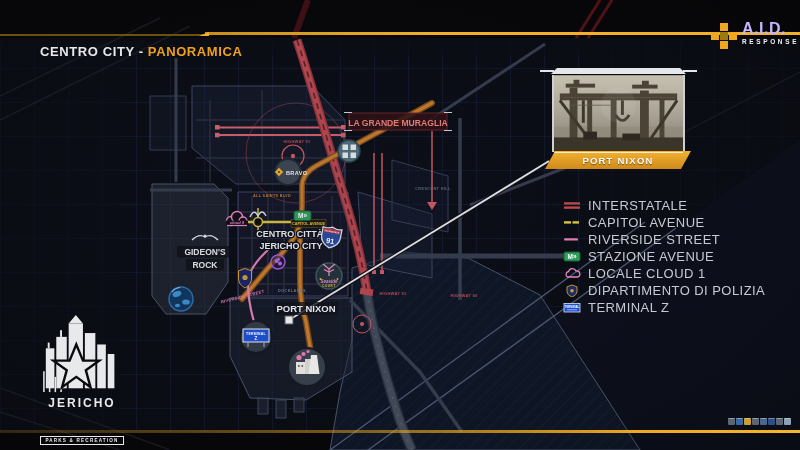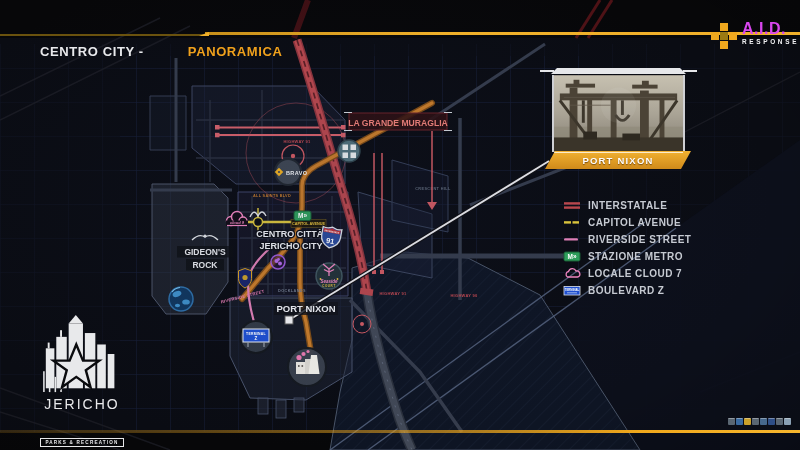--- a/index.html
+++ b/index.html
@@ -9,29 +9,29 @@
   svg text{font-family:"Liberation Sans",sans-serif;}
 
   
   .topline-dim{position:absolute;left:0;top:34px;width:205px;height:2px;background:#6a520e;}
   .topline{position:absolute;left:205px;top:32px;width:595px;height:3px;
            background:linear-gradient(90deg,#c8901a,#f0b02a 40%,#f0b02a);}
   .topline-step{position:absolute;left:199px;top:32px;width:10px;height:4px;background:#f0b02a;
                 clip-path:polygon(0 100%,100% 0,100% 100%);}
   .page-title{position:absolute;left:40px;top:44px;font-size:13px;font-weight:bold;
               letter-spacing:.6px;color:#e8e9ec;white-space:nowrap;}
-  .page-title .hl{color:#f0a11c;margin-left:40px;}
+  .page-title .hl{color:#f0a11c;}
 
   
   .brand{position:absolute;left:711px;top:21px;display:flex;align-items:flex-start;}
   .plus-icon{position:relative;width:26px;height:26px;margin-right:5px;margin-top:2px;}
   .plus-icon i{position:absolute;width:8px;height:8px;background:#efa81e;}
   .plus-icon .c{background:#9c7a12;}
   .brand-text{line-height:1;}
-  .brand-name{font-size:16px;font-weight:900;color:#d946ef;letter-spacing:.5px;}
+  .brand-name{font-size:16px;font-weight:900;color:#c4b5fd;letter-spacing:.5px;}
   .brand-sub{font-size:6.4px;font-weight:bold;color:#f4f4f6;letter-spacing:2.7px;margin-top:2px;}
 
   
   .thumb-topbar{position:absolute;left:551px;top:68px;width:135px;height:6px;background:#e6e7ea;
                 clip-path:polygon(6px 0,calc(100% - 6px) 0,100% 100%,0 100%);}
   .thumb-stub-l{position:absolute;left:540px;top:70px;width:14px;height:2px;background:#e6e7ea;}
   .thumb-stub-r{position:absolute;left:683px;top:70px;width:14px;height:2px;background:#e6e7ea;}
   .thumb{position:absolute;left:552px;top:75px;width:133px;height:77px;
          border-left:2px solid #cfd0d4;border-right:2px solid #cfd0d4;background:#9a948a;}
   .thumb svg{display:block;}
@@ -40,25 +40,25 @@
          clip-path:polygon(10px 0,100% 0,calc(100% - 10px) 100%,0 100%);
          display:flex;align-items:center;justify-content:center;}
   .callout-banner::before{content:"";position:absolute;left:8px;right:8px;top:1px;height:1px;background:rgba(255,255,255,.75);}
   .callout-banner span{font-size:9.5px;font-weight:bold;letter-spacing:1.2px;color:#fff;
          text-shadow:0 1px 1px rgba(60,30,0,.6);}
 
   
   .legend{position:absolute;left:562px;top:197px;}
   .legend-row{display:flex;align-items:center;height:17px;}
   .legend-row svg{flex:0 0 20px;margin-right:6px;}
-  .legend-label{font-size:10px;font-weight:bold;letter-spacing:.45px;color:#c6cad2;white-space:nowrap;text-align:center;}
+  .legend-label{font-size:13px;font-weight:normal;letter-spacing:.45px;color:#c6cad2;white-space:nowrap;text-align:center;}
 
   
   .parks{position:absolute;left:34px;top:314px;width:96px;text-align:center;opacity:.96;}
-  .parks-title{font-size:14px;font-weight:400;letter-spacing:2px;color:#f2f2f4;margin-top:-2px;}
+  .parks-title{font-size:12px;font-weight:700;letter-spacing:2px;color:#f2f2f4;margin-top:-2px;}
   .parks-sub{display:inline-block;margin-top:2px;padding:1px 4px;border:1px solid #f2f2f4;
              font-size:4.6px;font-weight:bold;letter-spacing:1.2px;color:#f2f2f4;}
 
   
   .bottomline{position:absolute;left:0;top:430px;width:800px;height:3px;
      background:linear-gradient(90deg,rgba(240,168,28,.18),rgba(240,168,28,.5) 45%,#f0a81c 80%,#f6b62e);}
   .social{position:absolute;left:728px;top:418px;display:flex;gap:1px;}
   .social i{display:block;width:7px;height:7px;border-radius:1px;border-top:1px solid rgba(255,255,255,.35);}
 
   .vignette{position:absolute;inset:0;pointer-events:none;
@@ -433,35 +433,42 @@
       <svg width="18" height="13" viewBox="0 0 18 13">
         <rect x="1" y="5.2" width="14" height="2.4" rx="1.2" fill="#dd7fb5"></rect>
       </svg>
         <span class="legend-label">RIVERSIDE STREET</span>
     </div>
     <div class="legend-row">
       <svg width="18" height="13" viewBox="0 0 18 13">
         <rect x="1" y="2" width="16" height="9" rx="1.5" fill="#2e9e5b" stroke="#1a5c34"></rect>
         <text x="9" y="9" font-size="6.5" font-weight="bold" fill="#fff" text-anchor="middle">M»</text>
       </svg>
-        <span class="legend-label">STAZIONE METRO</span>
+        <span class="legend-label">STAZIONE AVENUE</span>
     </div>
     <div class="legend-row">
       <svg width="18" height="13" viewBox="0 0 18 13">
         <path d="M4.5,10 a3,3 0 0 1 1,-5.5 a4,4 0 0 1 7.5,-.5 a3,3 0 0 1 1.5,6 z" fill="none" stroke="#ef86c0" stroke-width="1.3"></path>
       </svg>
-        <span class="legend-label">LOCALE CLOUD 7</span>
+        <span class="legend-label">LOCALE CLOUD 1</span>
+    </div>
+    <div class="legend-row">
+      <svg width="18" height="13" viewBox="0 0 18 13">
+        <path d="M9,1 l5,1.8 v4 c0,3.3 -2.2,5 -5,6.2 c-2.8,-1.2 -5,-2.9 -5,-6.2 v-4 z" fill="#1a2a6a" stroke="#d8a020" stroke-width=".9"></path>
+        <circle cx="9" cy="6.8" r="1.8" fill="#caa02a"></circle>
+      </svg>
+        <span class="legend-label">DIPARTIMENTO DI POLIZIA</span>
     </div>
     <div class="legend-row">
       <svg width="18" height="13" viewBox="0 0 18 13">
         <rect x="1" y="2.5" width="16" height="8.5" fill="#1e4fd0" stroke="#dfe4ea" stroke-width=".8"></rect>
         <text x="9" y="7" font-size="2.8" font-weight="bold" fill="#fff" text-anchor="middle">TERMINAL</text>
         <rect x="4" y="8.3" width="10" height="1" fill="#9ab2e8"></rect>
       </svg>
-        <span class="legend-label">BOULEVARD Z</span>
+        <span class="legend-label">TERMINAL Z</span>
     </div>
   </div>
 
   <div class="parks">
     <svg width="96" height="80" viewBox="0 0 96 84">
       <g fill="#f2f2f4">
         <rect x="10" y="36" width="9" height="42"></rect>
         <rect x="21" y="24" width="11" height="54"></rect>
         <rect x="34" y="10" width="15" height="68"></rect>
         <polygon points="34,10 41.5,1 49,10"></polygon>

